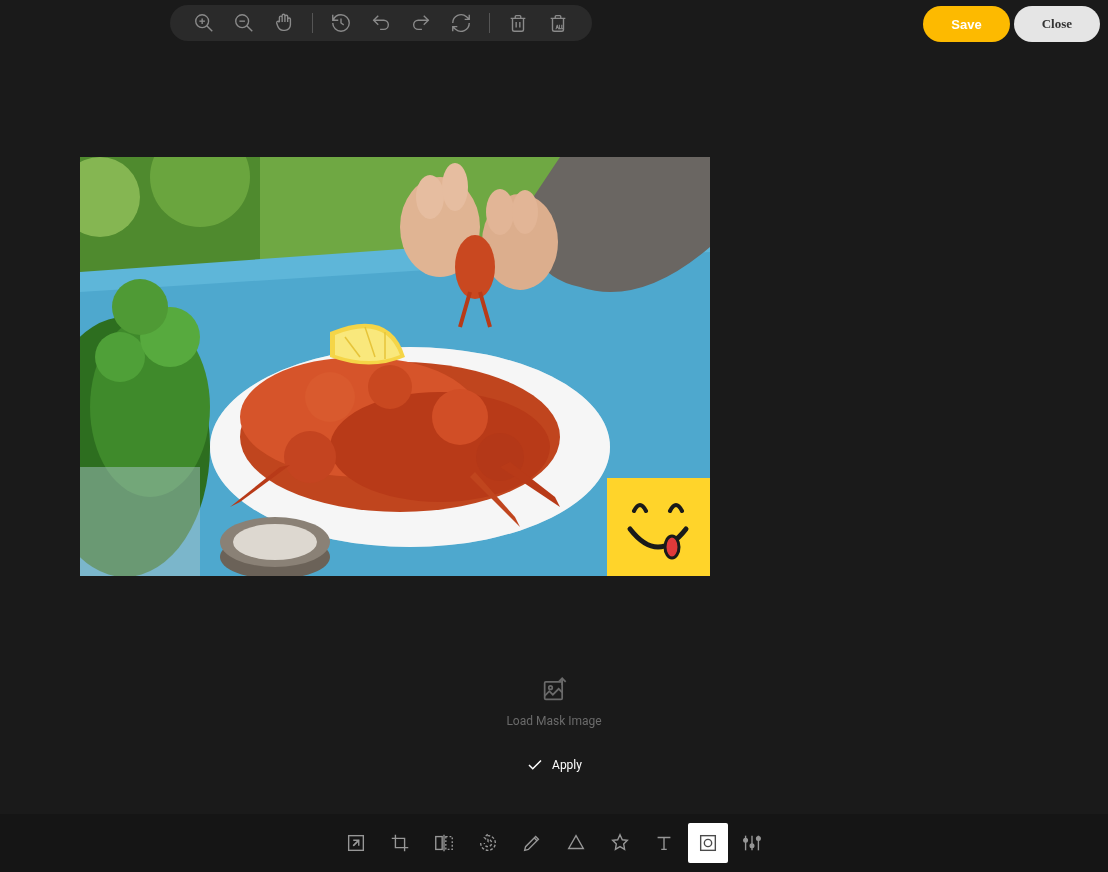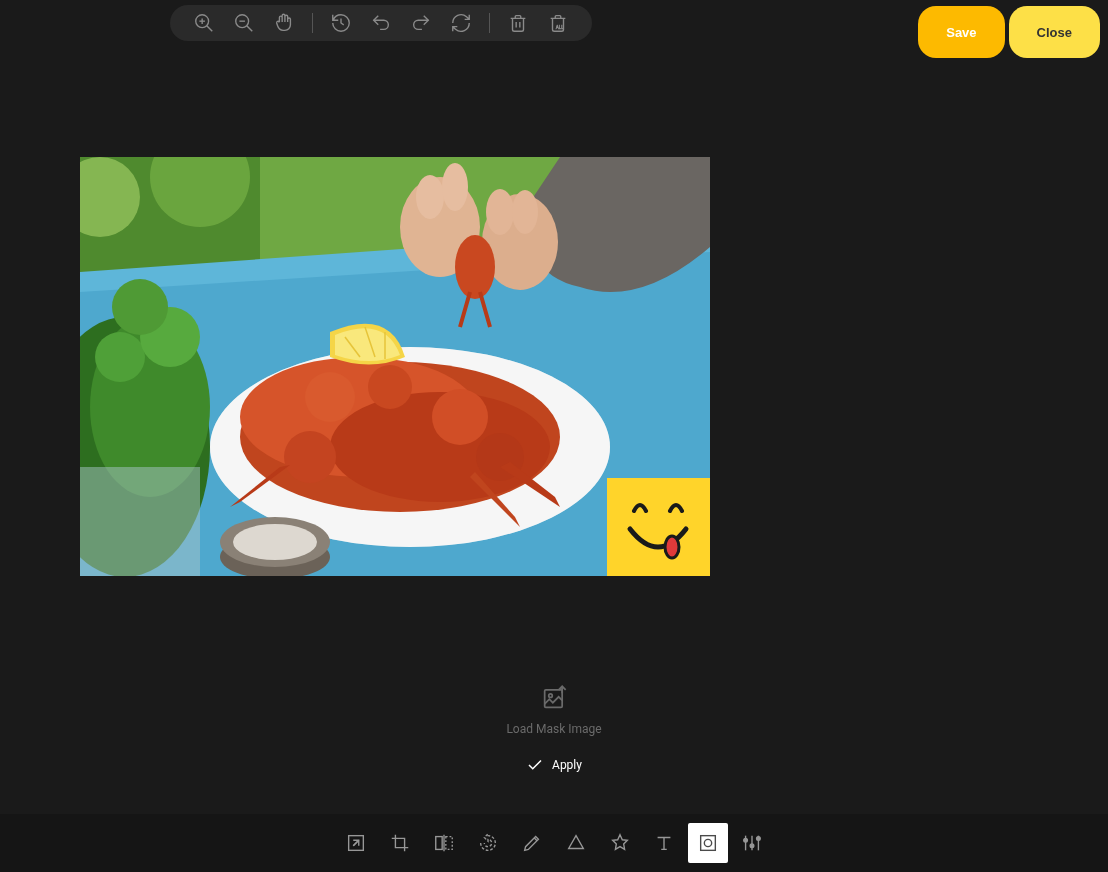--- a/index.html
+++ b/index.html
@@ -4,30 +4,30 @@
 <style>
   * { box-sizing: border-box; margin: 0; padding: 0; }
   html, body { width: 1108px; height: 872px; background: #1a1a1a; font-family: -apple-system, BlinkMacSystemFont, "Segoe UI", Roboto, Arial, sans-serif; overflow: hidden; }
   body { display: flex; flex-direction: column; }
   .tools-pill { position: absolute; left: 170px; top: 5px; height: 36px; background: #2a2a2a; border-radius: 20px; display: flex; align-items: center; padding: 0 14px; gap: 0; }
   .tool-btn { width: 40px; height: 36px; display: flex; align-items: center; justify-content: center; color: #8a8a8a; cursor: pointer; }
   .tool-btn svg { width: 22px; height: 22px; stroke: currentColor; fill: none; stroke-width: 1.5; }
   .divider { width: 1px; height: 20px; background: #555; margin: 0 8px; }
   
   .top-btns { position: absolute; right: 8px; top: 6px; display: flex; gap: 4px; }
-  .btn { height: 52px; border-radius: 18px; padding: 0 28px; border: none; font-size: 13px; font-weight: 600; cursor: pointer; }
+  .btn { height: 36px; border-radius: 18px; padding: 0 28px; border: none; font-size: 13px; font-weight: 600; cursor: pointer; }
   .btn-save { background: #fdba00; color: #fff; }
-  .btn-close { background: #fde047; color: #333; }
+  .btn-close { background: #e5e5e5; color: #333; font-family: Liberation Serif, serif; }
 
   
   .canvas-area { position: absolute; top: 0; left: 0; right: 0; bottom: 200px; }
   .image-frame { position: absolute; left: 80px; top: 157px; width: 630px; height: 419px; overflow: hidden; }
   
   
-  .mask-panel { position: absolute; left: 0; right: 0; bottom: 98px; text-align: center; display: flex; flex-direction: column; align-items: center; gap: 12px; }
+  .mask-panel { position: absolute; left: 0; right: 0; bottom: 98px; text-align: center; display: flex; flex-direction: column; align-items: center; gap: 20px; }
   .load-mask { display: flex; flex-direction: column; align-items: center; gap: 10px; color: #6a6a6a; cursor: pointer; }
   .load-mask svg { width: 28px; height: 28px; stroke: #6a6a6a; fill: none; stroke-width: 1.5; }
   .load-mask-label { font-size: 12px; color: #6a6a6a; }
   .apply-row { display: flex; align-items: center; gap: 8px; margin-top: 8px; color: #fff; cursor: pointer; }
   .apply-row svg { width: 18px; height: 18px; stroke: #fff; fill: none; stroke-width: 2; }
   .apply-label { font-size: 12px; color: #fff; }
 
   
   .bottom-bar { position: absolute; bottom: 0; left: 0; right: 0; height: 58px; background: #151515; display: flex; align-items: center; justify-content: center; }
   .bottom-tools { display: flex; gap: 0; align-items: center; }

